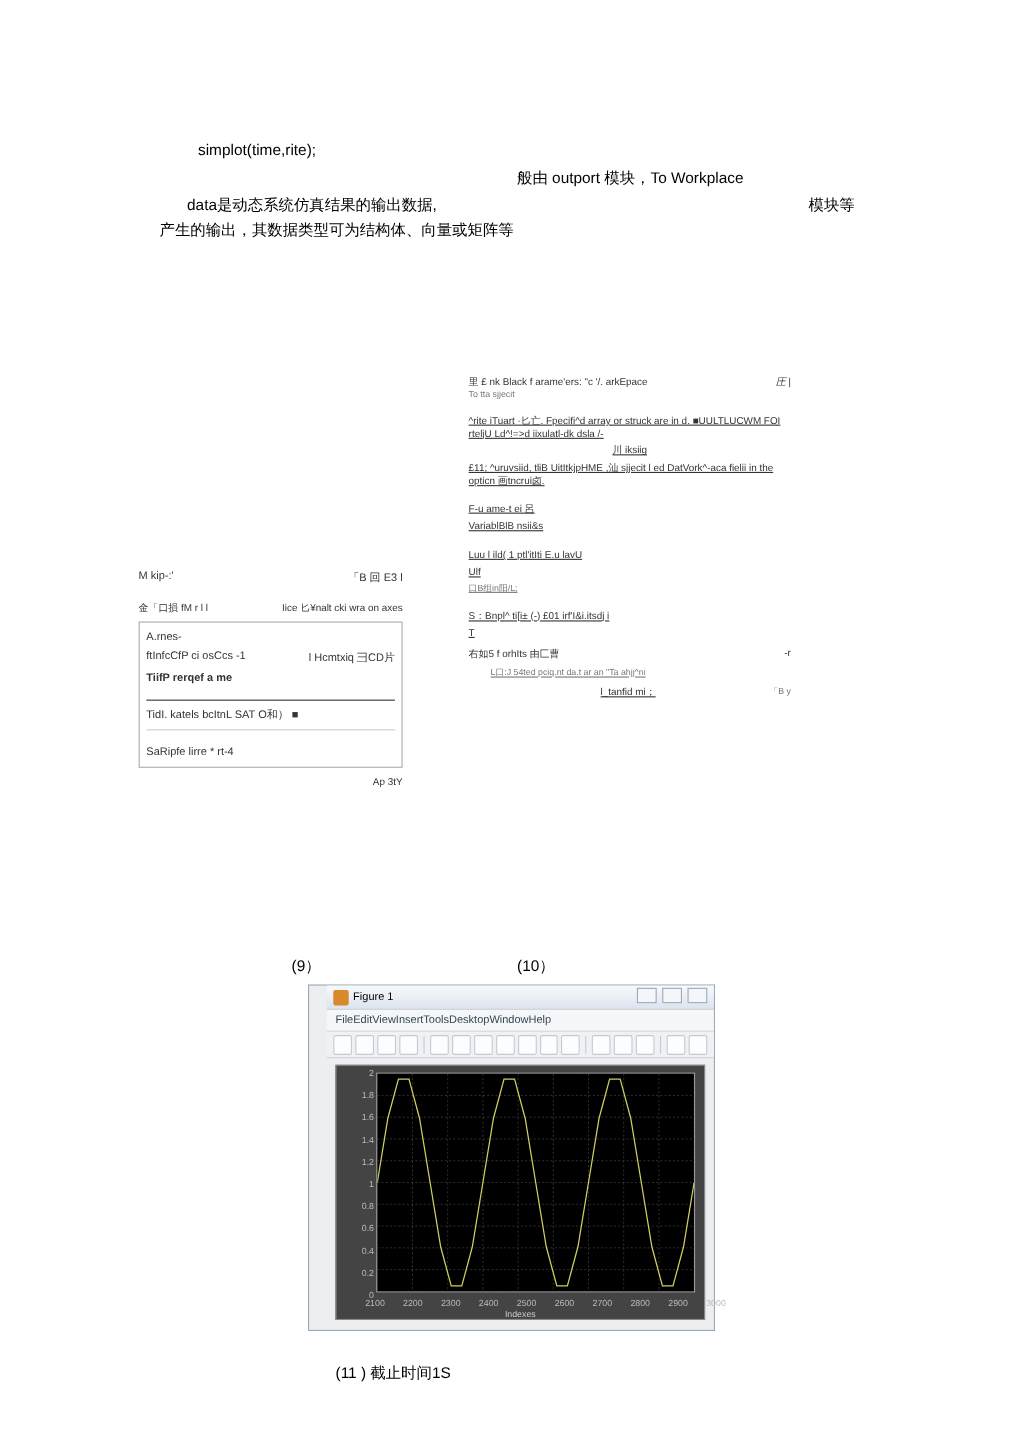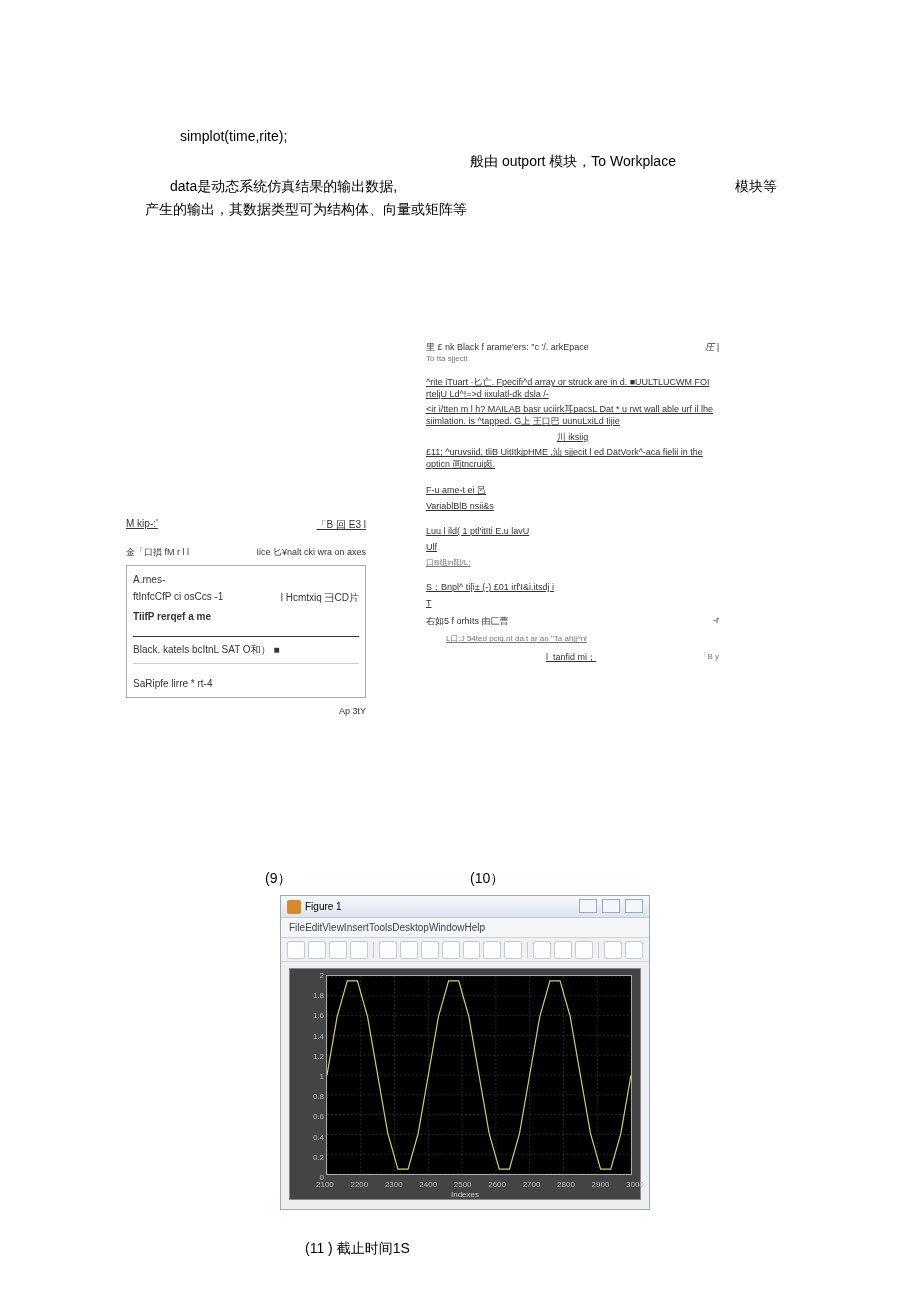--- a/index.html
+++ b/index.html
@@ -45,21 +45,21 @@
   left: 126px;
   width: 240px;
   font-family: Arial, sans-serif;
   font-size: 10px;
   color: #333;
 }
 .panel-left .title-row {
   display: flex;
   justify-content: space-between;
 }
-.panel-left .title-row .ul { text-decoration: underline; }
+.panel-left .title-row .ul { }
 .panel-left .row2 {
   display: flex;
   justify-content: space-between;
   margin-top: 14px;
   font-size: 9px;
 }
 .panel-left .box {
   border: 1px solid #aaa;
   margin-top: 6px;
   padding: 8px 6px;
@@ -106,20 +106,21 @@
 .figure-window {
   position: absolute;
   top: 895px;
   left: 280px;
   width: 370px;
   height: 315px;
   border: 1px solid #9ab;
   background: #edeef0;
   font-family: Arial, sans-serif;
   font-size: 10px;
+  padding-left: 16px;
 }
 .figure-window .titlebar {
   height: 22px;
   background: linear-gradient(#f7f9fc, #dde4ee);
   display: flex;
   align-items: center;
   justify-content: space-between;
   padding: 0 6px;
   border-bottom: 1px solid #c0c8d4;
 }
@@ -223,35 +224,34 @@
     <span>金「口損 fM r l l</span>
     <span>Iice 匕¥nalt cki wra on axes</span>
   </div>
   <div class="box">
     <div>A.rnes-</div>
     <div class="r">
       <span>ftInfcCfP ci osCcs -1</span>
       <span>l Hcmtxiq 彐CD片</span>
     </div>
     <div class="bold">TiifP rerqef a me</div>
-    <div style="margin-top:6px">Black. katels bcItnL SAT O和） ■</div>
+    <div style="margin-top:6px">TidI. katels bcItnL SAT O和） ■</div>
     <hr>
     <div style="margin-top:14px">SaRipfe lirre * rt-4</div>
   </div>
   <div class="apply">Ap 3tY</div>
 </div>
 
 <div class="panel-right">
   <div class="title-row">
     <span class="title">里  £   nk Black f arame'ers: "c '/. arkEpace</span>
     <span class="italic">圧 |</span>
   </div>
   <div class="sub">To tta sjjecit</div>
   <p class="gap">^rite iTuart ·匕亡. Fpecifi^d array or struck are in d. ■UULTLUCWM FOI rteljU Ld^!=&gt;d iixulatl-dk dsla /-</p>
-  <p>&lt;ir i/tten m l h? MAILAB basr uciirk耳pacsL Dat * u rwt wall able urf il lhe siimlation. is ^tapped. G上                            王口巴 uunuLxiLd Iijie</p>
   <p style="text-align:center">川 iksiig</p>
   <p>£11; ^uruvsiid, tliB UitItkjpHME ,汕 sjjecit l ed DatVork^-aca fielii in the opticn 画tncrui卤.</p>
   <p class="gap">F-u ame-t ei 呂</p>
   <p>VariablBlB nsii&amp;s</p>
   <p class="gap">Luu l ild( 1 ptl'itIti E.u lavU</p>
   <p>Ulf</p>
   <p class="sub">口B组in阳/L;</p>
   <p class="gap">S：Bnpl^ ti[i± (-) £01 irf'I&amp;i.itsdj i</p>
   <p>T</p>
   <div class="row">

